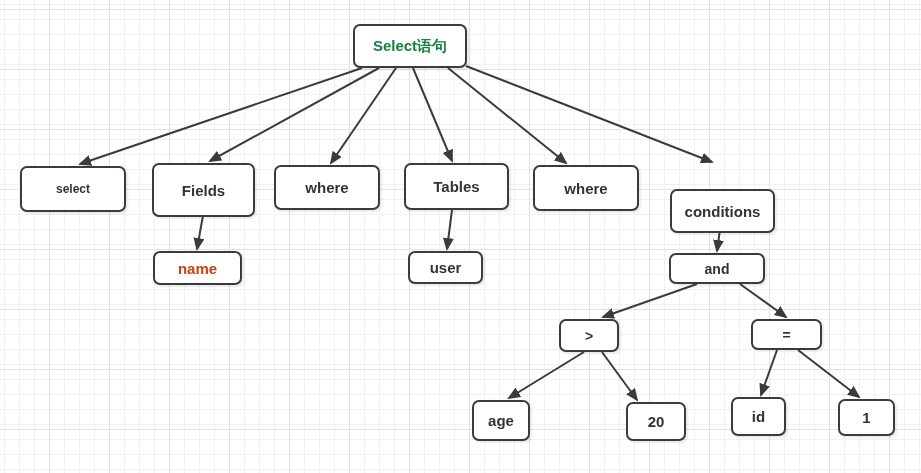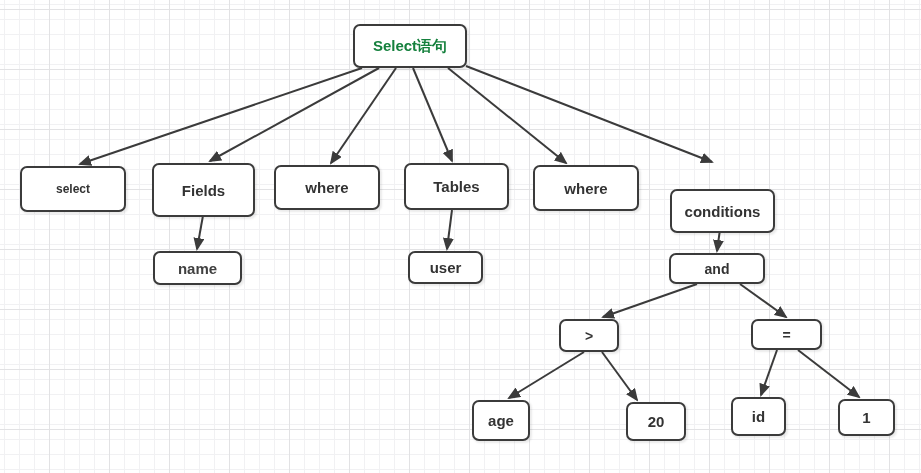--- a/index.html
+++ b/index.html
@@ -84,21 +84,21 @@
       </div>
       <div class="node" style="left: 404px; top: 163px; width: 105px; height: 47px; font-size: 15px; color: rgb(51, 51, 51); border-color: rgb(59, 59, 59); background: rgb(255, 255, 255);">
         <span>Tables</span>
       </div>
       <div class="node" style="left: 533px; top: 165px; width: 106px; height: 46px; font-size: 15px; color: rgb(51, 51, 51); border-color: rgb(59, 59, 59); background: rgb(255, 255, 255);">
         <span>where</span>
       </div>
       <div class="node" style="left: 670px; top: 164px; width: 105px; height: 44px; font-size: 15px; color: rgb(51, 51, 51); border-color: rgb(59, 59, 59); background: rgb(255, 255, 255); margin-top: 25px;">
         <span>conditions</span>
       </div>
-      <div class="node" style="left: 153px; top: 251px; width: 89px; height: 34px; font-size: 15px; color: #404040; border-color: rgb(59, 59, 59); background: rgb(255, 255, 255);">
+      <div class="node" style="left: 153px; top: 251px; width: 89px; height: 34px; font-size: 15px; color: #c2410c; border-color: rgb(59, 59, 59); background: rgb(255, 255, 255);">
         <span>name</span>
       </div>
       <div class="node" style="left: 408px; top: 251px; width: 75px; height: 33px; font-size: 15px; color: rgb(51, 51, 51); border-color: rgb(59, 59, 59); background: rgb(255, 255, 255);">
         <span>user</span>
       </div>
       <div class="node" style="left: 669px; top: 253px; width: 96px; height: 31px; font-size: 14px; color: rgb(51, 51, 51); border-color: rgb(59, 59, 59); background: rgb(255, 255, 255);">
         <span>and</span>
       </div>
       <div class="node" style="left: 559px; top: 319px; width: 60px; height: 33px; font-size: 14px; color: rgb(51, 51, 51); border-color: rgb(59, 59, 59); background: rgb(255, 255, 255);">
         <span>&gt;</span>

